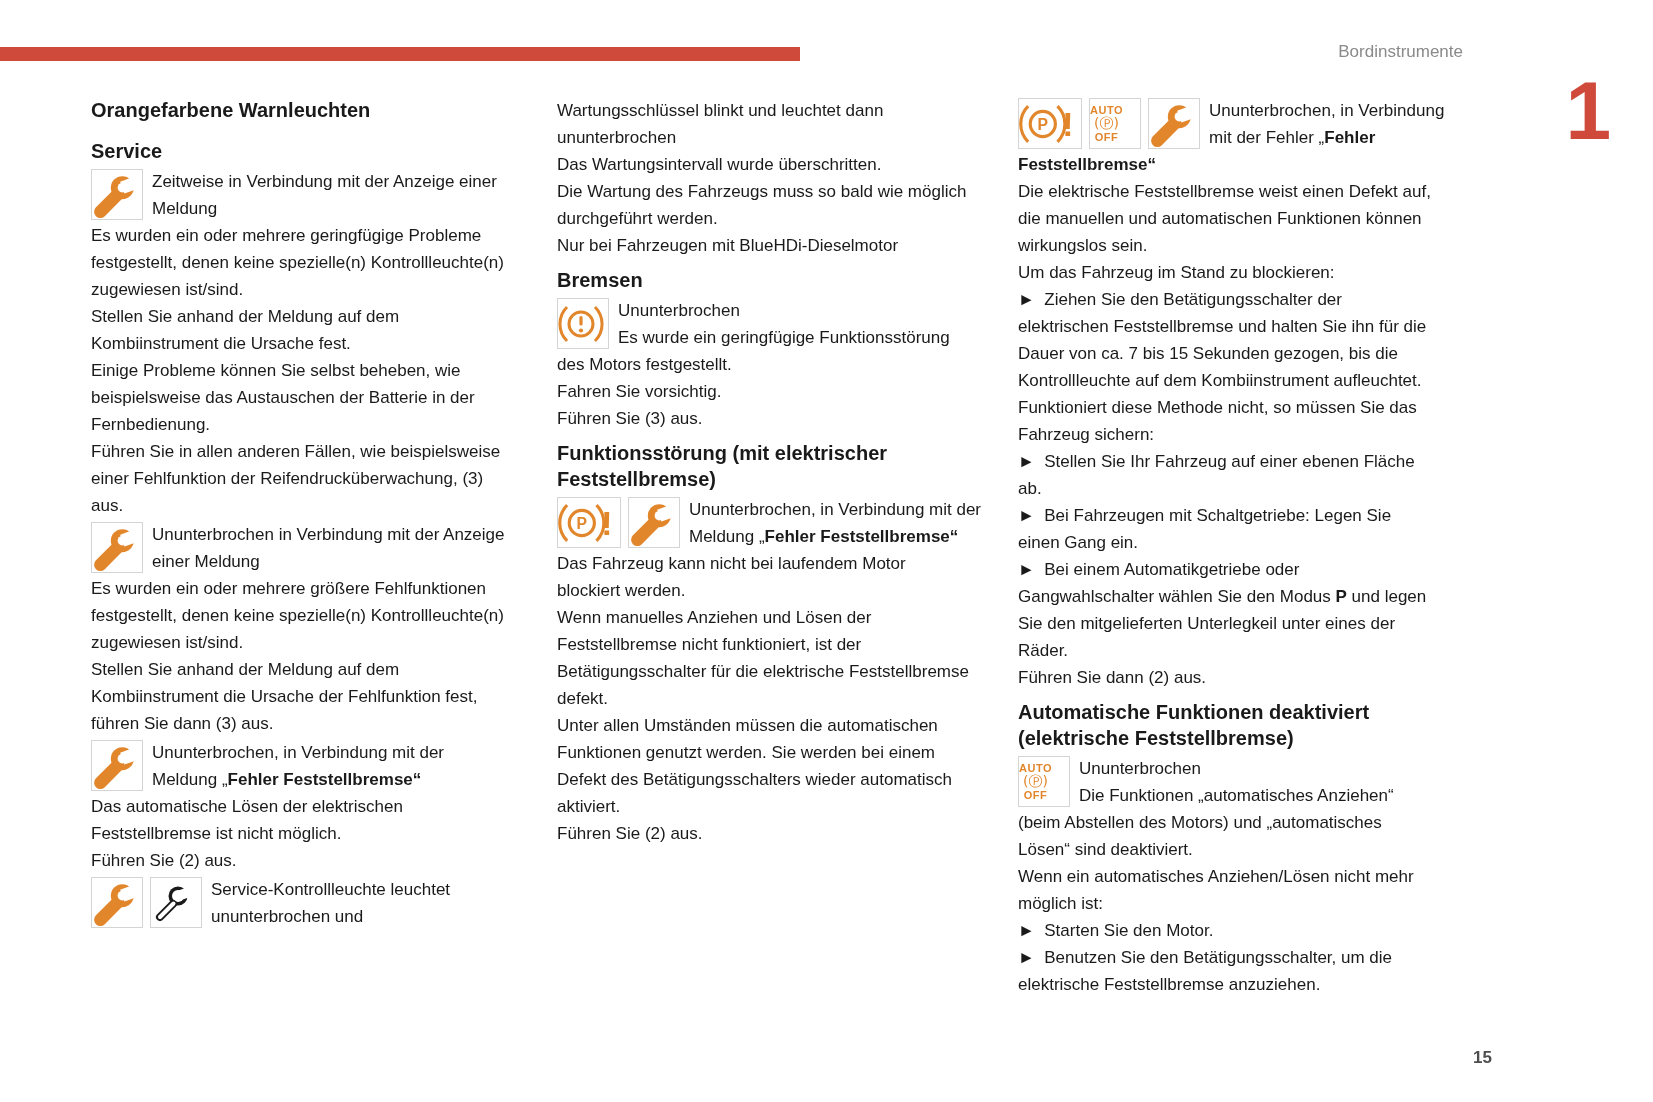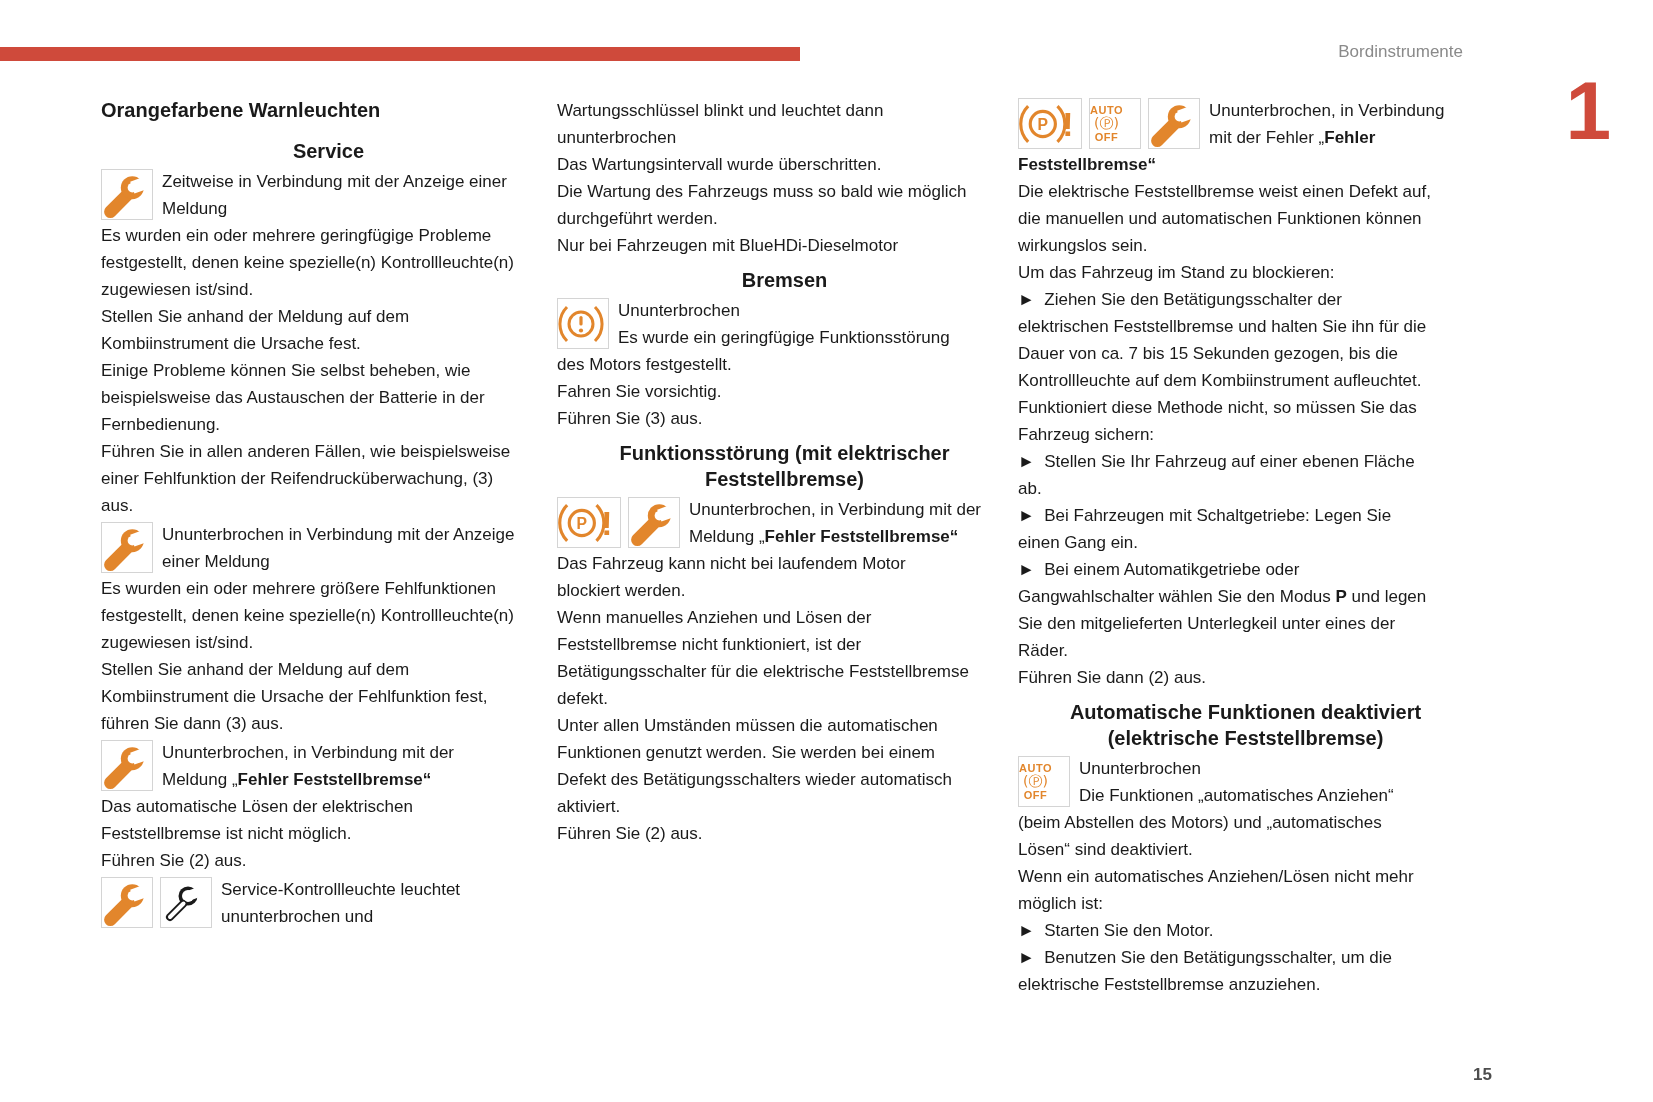--- a/index.html
+++ b/index.html
@@ -2,28 +2,28 @@
 <html><head>
 <meta charset="utf-8">
 <style>
   html,body{margin:0;padding:0;background:#fff;}
   .page{position:relative;width:1653px;height:1102px;background:#fff;overflow:hidden;
         font-family:"Liberation Sans","DejaVu Sans",sans-serif;color:#1a1a1a;padding-left:16px;}
   .redbar{position:absolute;left:0;top:47px;width:800px;height:14px;background:#CF4A3B;}
   .header-title{position:absolute;top:42px;right:206px;font-size:17px;color:#8a8a8a;}
   .chapter-num{position:absolute;top:70px;right:58px;font-size:82px;line-height:1;
                font-weight:bold;color:#CF4A3B;}
-  .page-num{position:absolute;left:1473px;top:1048px;font-size:17px;font-weight:bold;color:#4d4d4d;margin-top:17px;}
+  .page-num{position:absolute;left:1473px;top:1048px;font-size:17px;font-weight:bold;color:#4d4d4d;}
 
   .col{position:absolute;top:97px;width:455px;font-size:17px;line-height:27px;}
-  .col1{left:101px;} .col2{left:557px;} .col3{left:1018px;}
+  .col1{left:91px;} .col2{left:557px;} .col3{left:1018px;}
 
   .title{font-size:20px;font-weight:bold;line-height:26px;margin:0 0 15px 0;clear:both;}
   .subhead{font-size:20px;font-weight:bold;line-height:26px;margin:8px 0 4px 0;
-           clear:both;white-space:pre-wrap;text-align:center;}
+           clear:both;white-space:pre-wrap;}
   .para{white-space:pre-wrap;clear:both;}
   .lead{white-space:pre-wrap;}
   .block{clear:both;margin-bottom:2px;}
   .b{font-weight:bold;}
 
   .icons{float:left;margin:1px 9px 0 0;display:flex;gap:7px;}
   .iconbox{width:52px;height:51px;border:1px solid #d4d4d4;box-sizing:border-box;
            background:#fff;display:flex;align-items:center;}
   .iconbox.wide{width:64px;}
 

